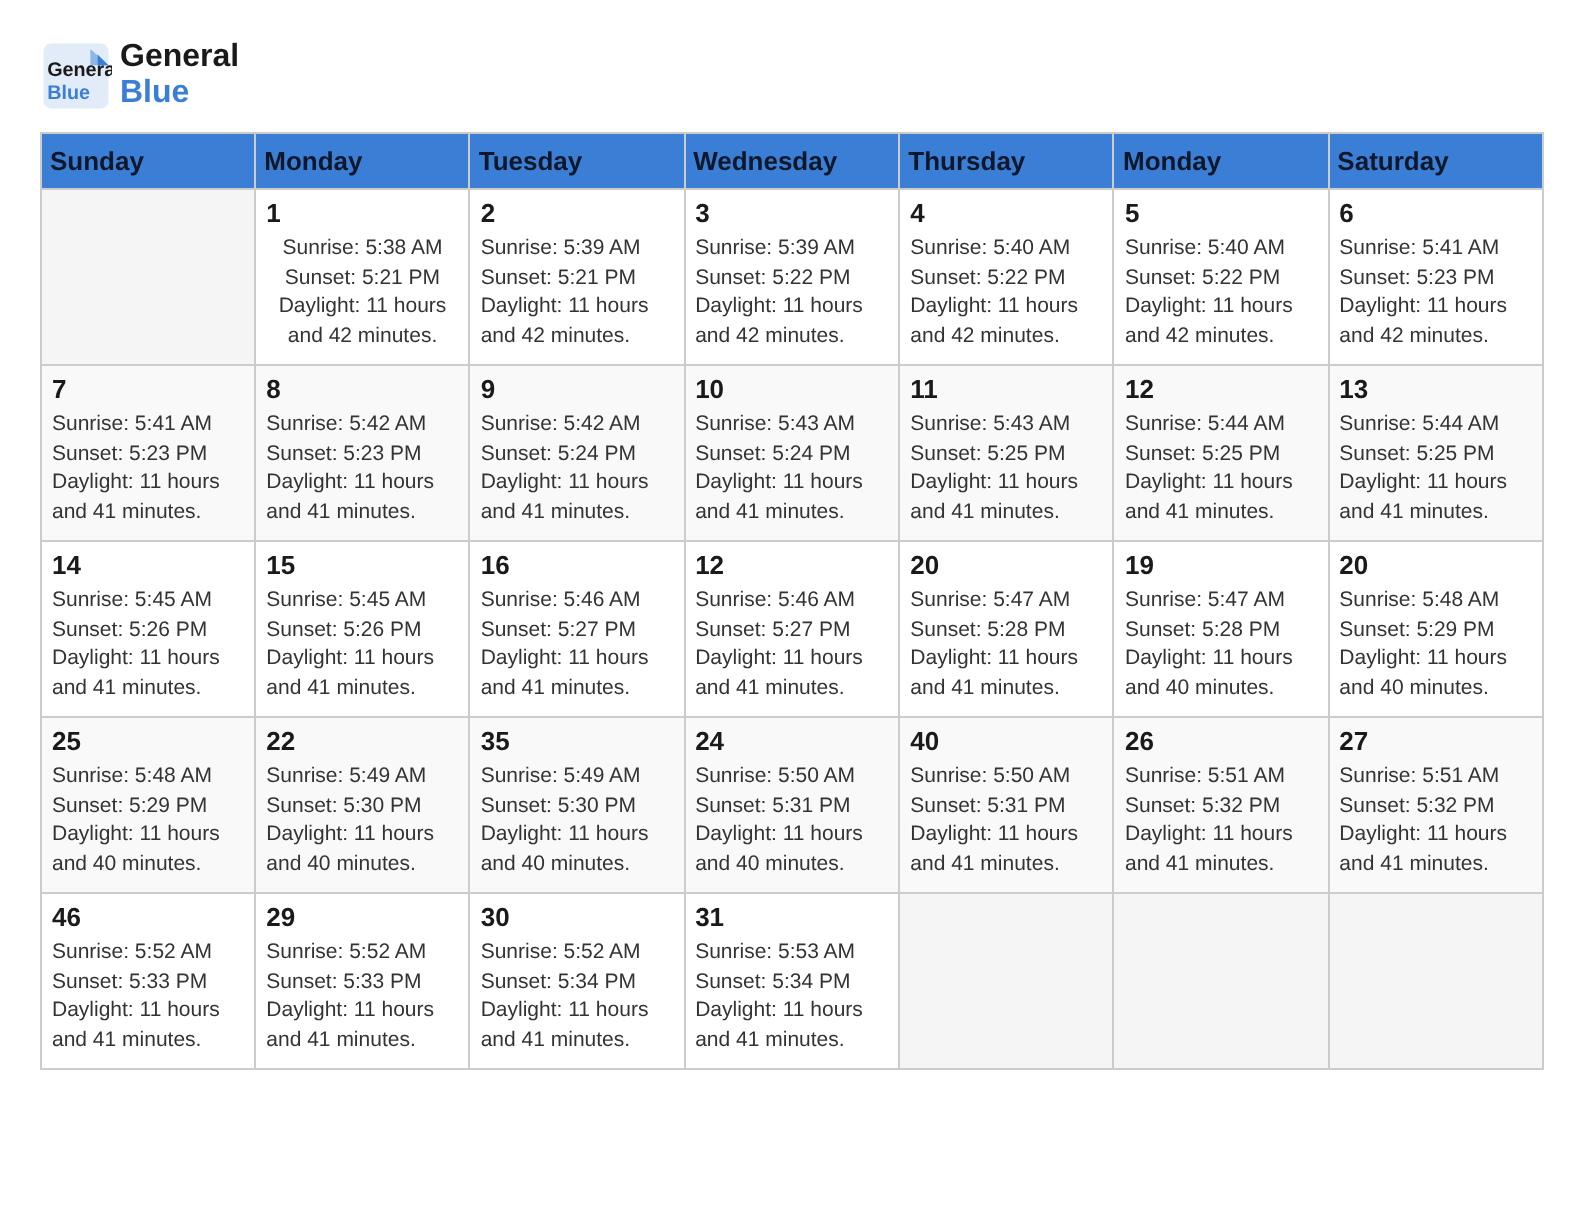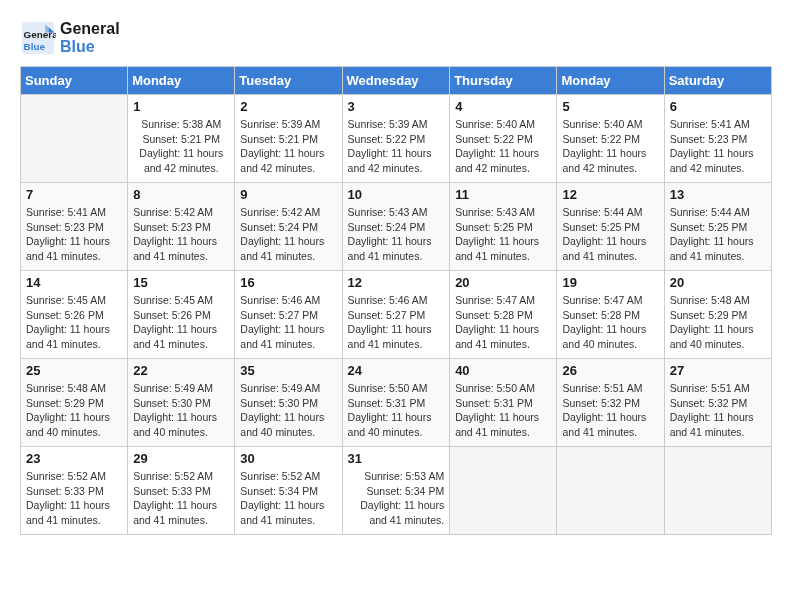--- a/index.html
+++ b/index.html
@@ -37,21 +37,21 @@
       font-size: 15px;
       color: #444;
     }
     table {
       width: 100%;
       border-collapse: collapse;
       font-size: 11px;
     }
     thead tr th {
       background-color: #3a7fd5;
-      color: #ffffff;
+      color: #0f172a;
       padding: 6px 4px;
       text-align: left;
       font-size: 13px;
       font-weight: bold;
       border: 1px solid #ccc;
     }
     tbody tr td {
       border: 1px solid #ccc;
       vertical-align: top;
       padding: 4px 5px;
@@ -279,40 +279,40 @@
         </td>
         <td>
           <div class="day-num">27</div>
           <div class="day-info" style="white-space: pre-line;">Sunrise: 5:51 AM
 Sunset: 5:32 PM
 Daylight: 11 hours and 41 minutes.</div>
         </td>
       </tr>
       <tr>
         <td>
-          <div class="day-num">23</div>
+          <div class="day-num">46</div>
           <div class="day-info" style="white-space: pre-line;">Sunrise: 5:52 AM
 Sunset: 5:33 PM
 Daylight: 11 hours and 41 minutes.</div>
         </td>
         <td>
           <div class="day-num">29</div>
           <div class="day-info" style="white-space: pre-line;">Sunrise: 5:52 AM
 Sunset: 5:33 PM
 Daylight: 11 hours and 41 minutes.</div>
         </td>
         <td>
           <div class="day-num">30</div>
           <div class="day-info" style="white-space: pre-line;">Sunrise: 5:52 AM
 Sunset: 5:34 PM
 Daylight: 11 hours and 41 minutes.</div>
         </td>
         <td>
           <div class="day-num">31</div>
-          <div class="day-info" style="white-space: pre-line; text-align: right;">Sunrise: 5:53 AM
+          <div class="day-info" style="white-space: pre-line;">Sunrise: 5:53 AM
 Sunset: 5:34 PM
 Daylight: 11 hours and 41 minutes.</div>
         </td>
         <td class="empty"></td>
         <td class="empty"></td>
         <td class="empty"></td>
       </tr>
     </tbody>
 </table>
 

